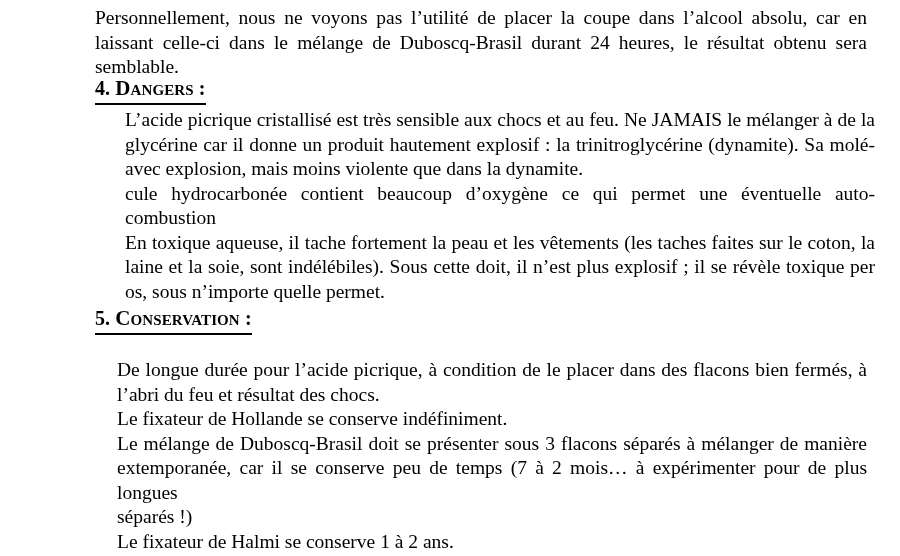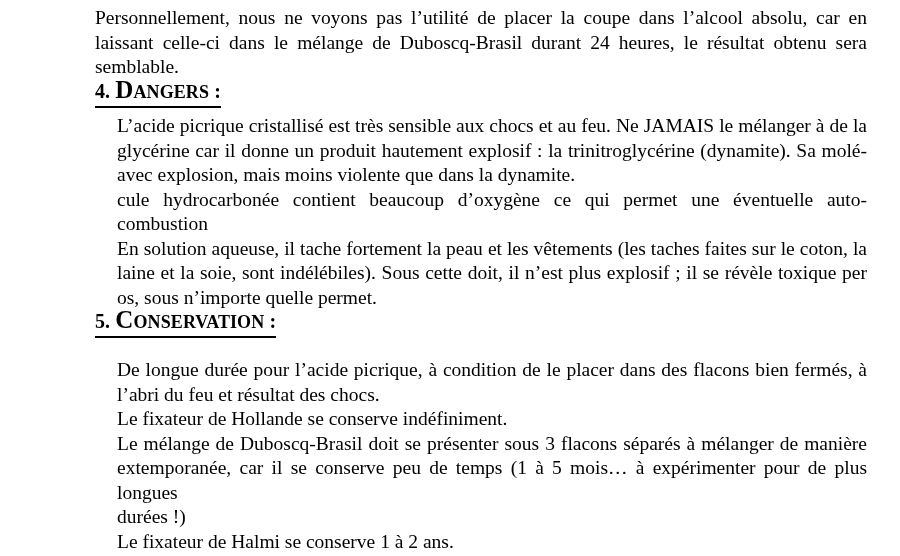--- a/index.html
+++ b/index.html
@@ -49,21 +49,21 @@
     display: inline-block;
     border-bottom: 2px solid #000000;
     padding-bottom: 2px;
   }
   .heading .num {
     font-variant: normal;
     text-transform: none;
   }
   .heading .title {
     font-variant: small-caps;
-    font-size: 25px;
+    font-size: 21px;
   }
   .heading .colon {
     font-variant: normal;
   }
 
   
   .para-body {
     position: absolute;
     left: 117px;
     width: 750px;
@@ -82,21 +82,21 @@
     text-align-last: justify;
   }
   .para-body .line.last {
     text-align: left;
     text-align-last: left;
   }
 
   
   .y0   { top: 6px; }
   .y1   { top: 76px; }
-  .y2   { top: 114px; }
+  .y2   { top: 108px; margin-left: 8px; }
   .y3   { top: 306px; text-align: right; }
   .y4   { top: 358px; }
 </style>
 </head>
 <body>
 
 <div class="page">
 
   <div class="para-outer y0">
     <span class="line j">Personnellement, nous ne voyons pas l’utilité de placer la coupe dans l’alcool absolu, car en laissant</span>
@@ -105,33 +105,33 @@
 
   <div class="heading y1">
     <span class="rule"><span class="num">4.</span><span>&nbsp;</span><span class="title">Dangers</span><span>&nbsp;</span><span class="colon">:</span></span>
   </div>
 
   <div class="para-body y2">
     <span class="line j">L’acide picrique cristallisé est très sensible aux chocs et au feu. Ne JAMAIS le mélanger à  de la</span>
     <span class="line j">glycérine car il donne un produit hautement explosif :  la trinitroglycérine (dynamite). Sa molé-</span>
     <span class="line last">avec explosion, mais moins violente que dans la dynamite.</span>
     <span class="line j">cule hydrocarbonée contient beaucoup d’oxygène ce qui permet une éventuelle auto-combustion</span>
-    <span class="line j">En solution aqueuse, il tache fortement la peau et les vêtements (les taches faites sur le coton, la</span>
+    <span class="line j">En toxique aqueuse, il tache fortement la peau et les vêtements (les taches faites sur le coton, la</span>
     <span class="line j">laine et la soie, sont indélébiles). Sous cette doit, il n’est plus explosif ; il se  révèle toxique per</span>
     <span class="line last">os, sous n’importe quelle permet.</span>
   </div>
 
   <div class="heading y3">
     <span class="rule"><span class="num">5.</span><span>&nbsp;</span><span class="title">Conservation</span><span>&nbsp;</span><span class="colon">:</span></span>
   </div>
 
   <div class="para-body y4">
     <span class="line j">De longue durée pour l’acide picrique, à condition de le placer dans des flacons bien fermés, à</span>
     <span class="line last">l’abri du feu et résultat des chocs.</span>
     <span class="line last">Le fixateur de Hollande se conserve indéfiniment.</span>
     <span class="line j">Le mélange de Duboscq-Brasil doit se présenter sous 3 flacons séparés à mélanger de manière</span>
-    <span class="line j">extemporanée, car il se conserve peu de temps (1 à 5 mois… à expérimenter pour de plus longues</span>
-    <span class="line last">durées !)</span>
+    <span class="line j">extemporanée, car il se conserve peu de temps (7 à 2 mois… à expérimenter pour de plus longues</span>
+    <span class="line last">séparés !)</span>
     <span class="line last">Le fixateur de Halmi se conserve 1 à 2 ans.</span>
     <span class="line last">Le mélange de Mann se conserve très bien également.</span>
   </div>
 
 </div>
 
 </body></html>

